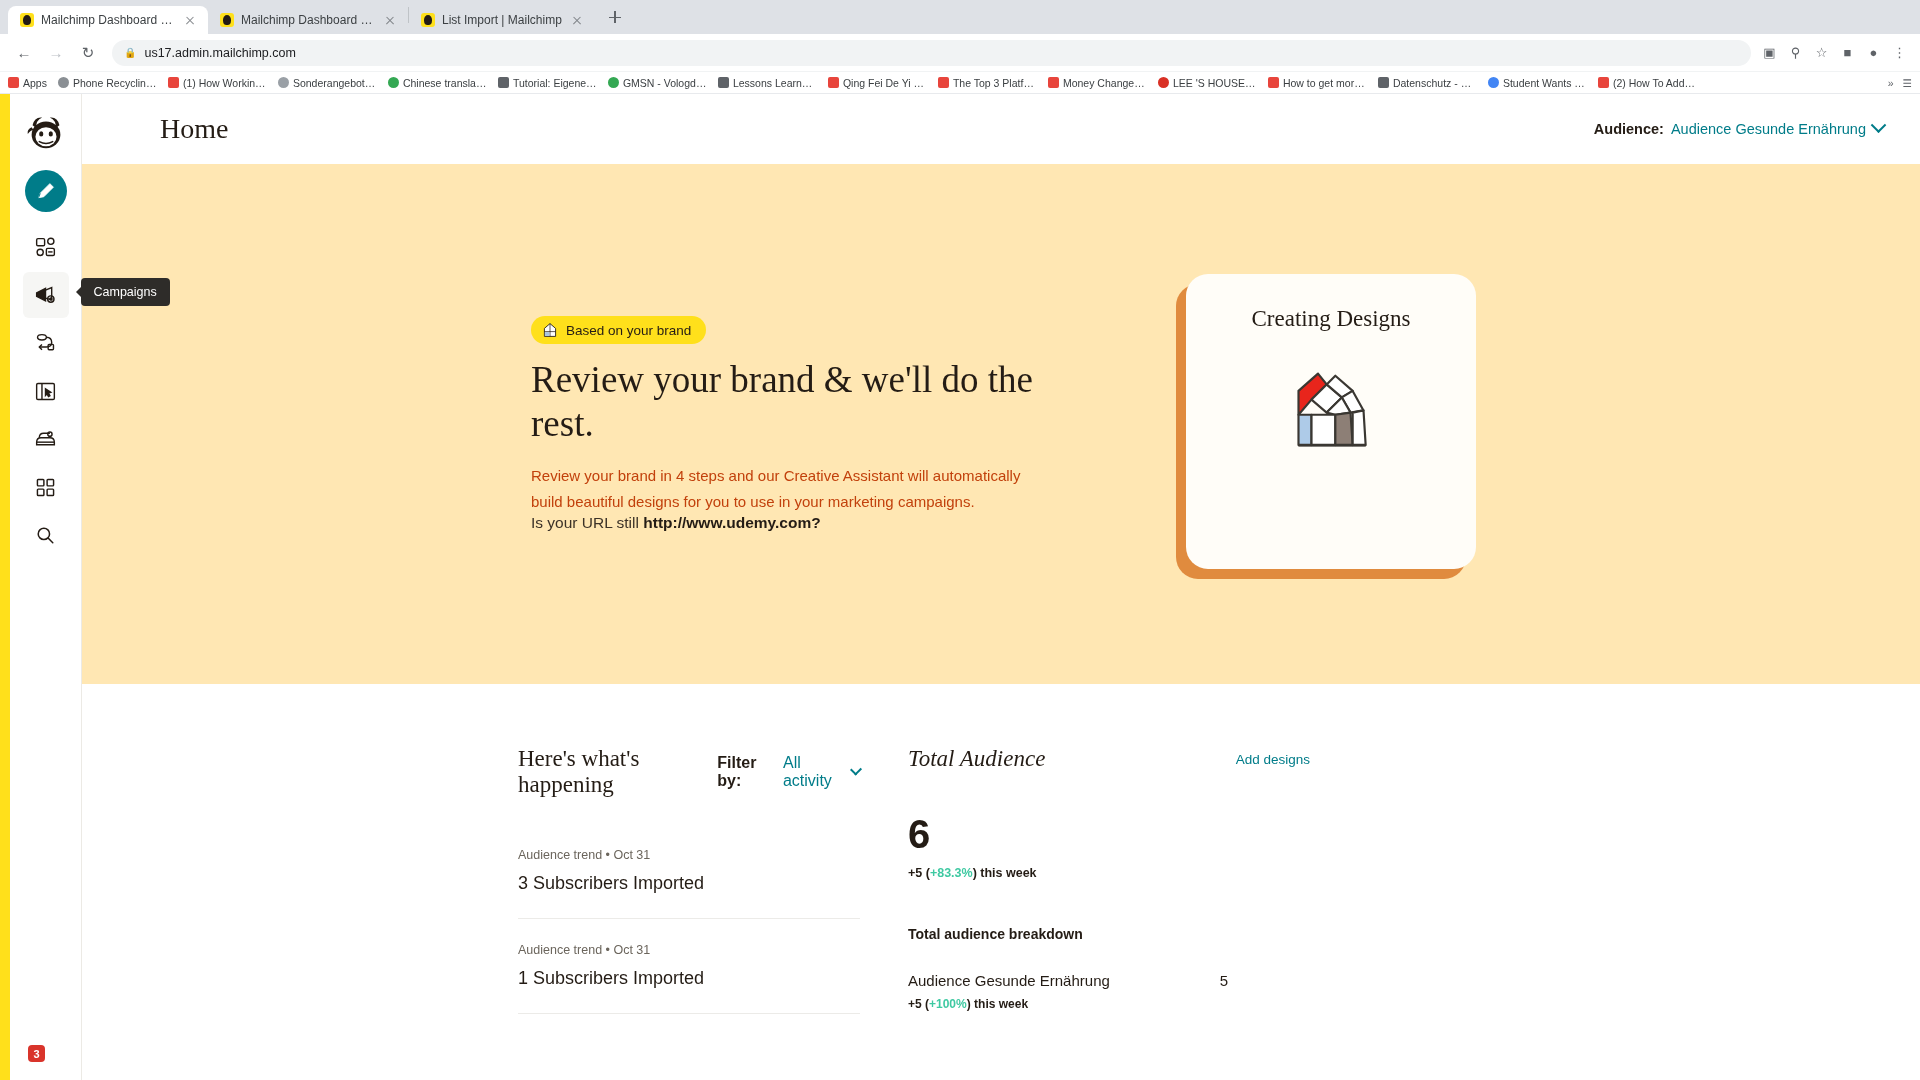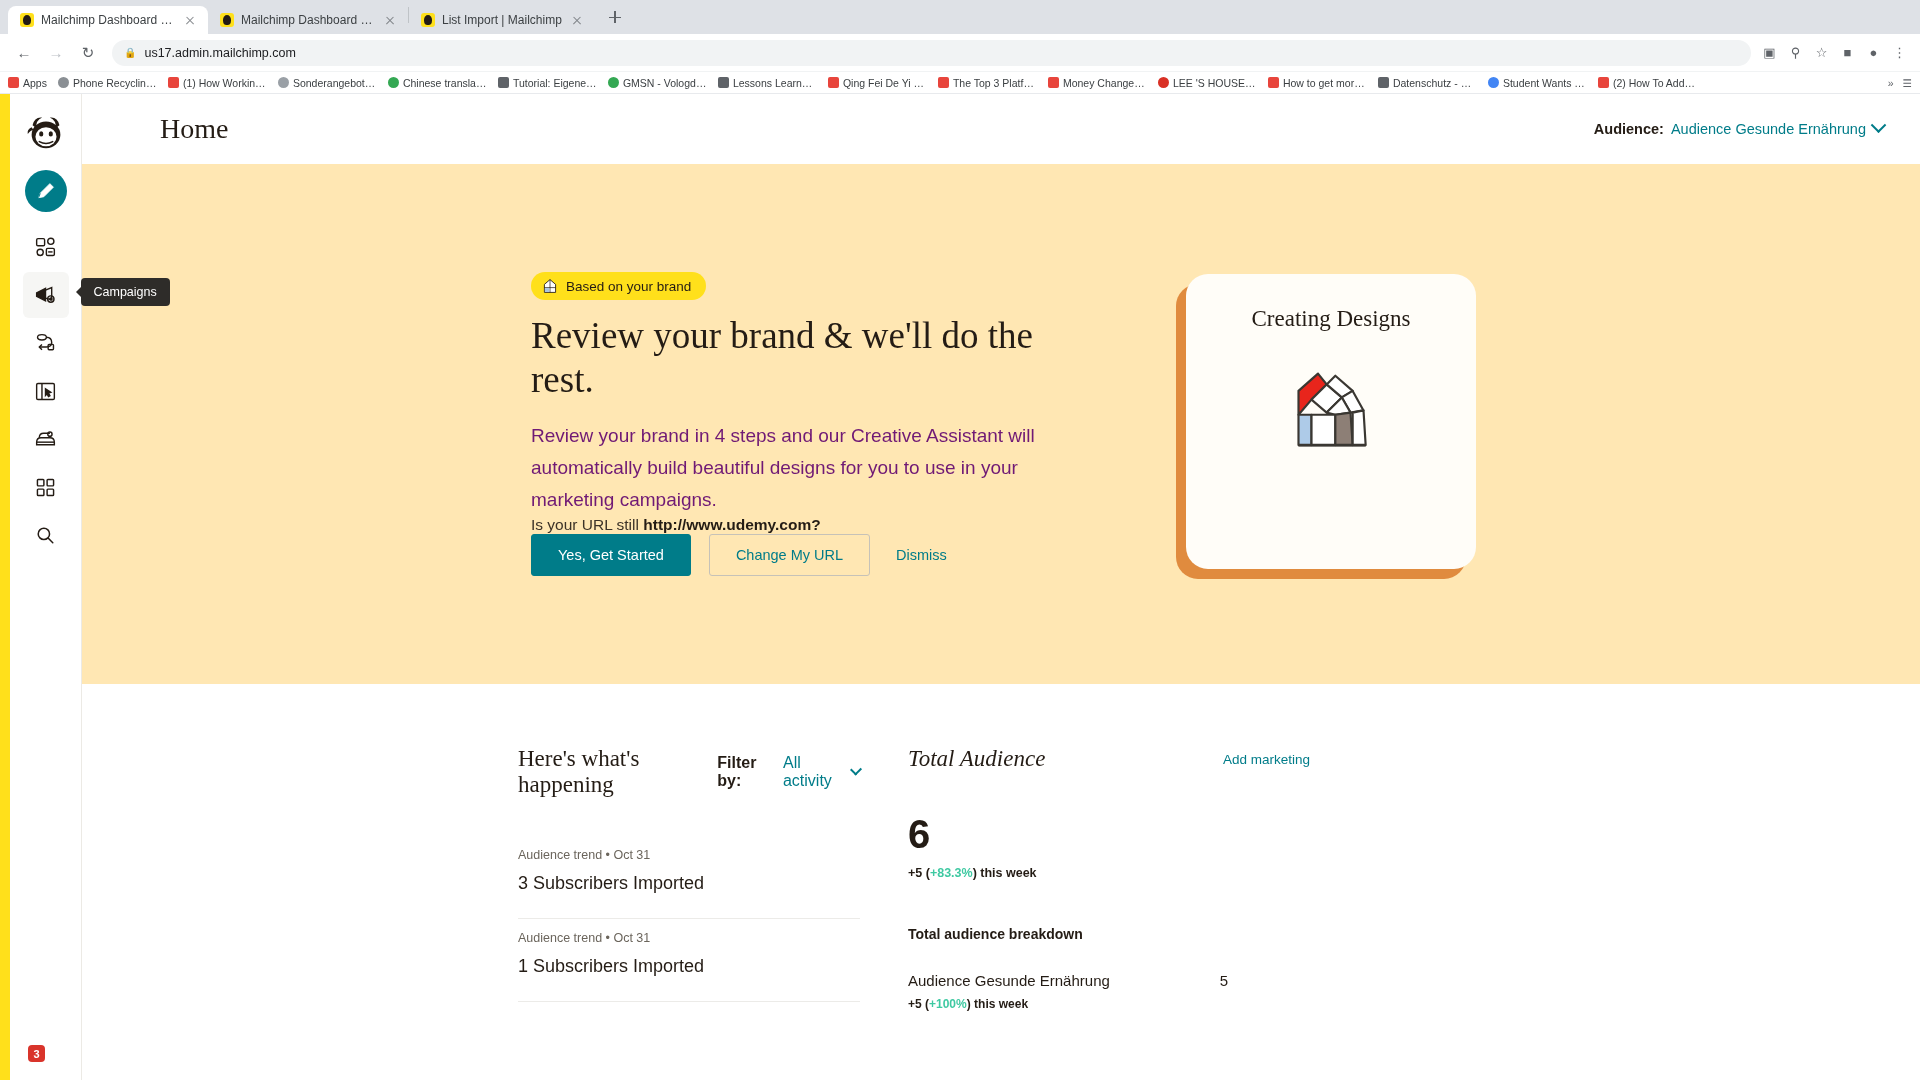--- a/index.html
+++ b/index.html
@@ -140,21 +140,21 @@
   .hero-left { width: 520px; }
   .badge-pill {
     display: inline-flex; align-items: center; gap: 8px;
     background: #ffe01b; border-radius: 18px; padding: 6px 15px 6px 11px;
     font-size: 13.5px; color: #241c15; margin-bottom: 14px; font-weight: 500;
   }
   .hero-h1 {
     font-family: "Liberation Serif", serif; font-size: 37px; font-weight: normal;
     color: #241c15; line-height: 1.18; margin-bottom: 18px;
   }
-  .hero-p { font-size: 19px; line-height: 1.68; color: #701a75; }
+  .hero-p { font-size: 15px; line-height: 1.68; color: #c2410c; }
   .hero-url { font-size: 15.5px; color: #3c3227; }
   .hero-url b { color: #241c15; }
   .hero-actions { display: flex; align-items: center; gap: 18px; }
   .btn {
     font-size: 14.5px; padding: 12px 26px; border-radius: 3px; cursor: pointer;
     font-weight: 500;
   }
   .btn-primary { background: #007c89; color: #fff; border: 1px solid #007c89; }
   .btn-secondary { background: transparent; color: #007c89; border: 1px solid #c6c2b8; }
   .btn-text { background: none; border: none; color: #007c89; font-size: 14.5px; padding: 12px 8px; }
@@ -174,21 +174,21 @@
   .lower {
     flex: 1; background: #fff; display: flex; padding: 62px 36px 0 78px; gap: 0;
     overflow: hidden;
   }
   .feed { width: 700px; padding-left: 358px; }
   .feed-head { display: flex; align-items: center; justify-content: space-between; margin-bottom: 50px; }
   .feed-title { font-family: "Liberation Serif", serif; font-size: 23px; color: #241c15; font-weight: normal; }
   .filter { font-size: 16px; color: #241c15; display: flex; align-items: center; gap: 6px; font-weight: bold; }
   .filter-val { color: #007c89; font-weight: normal; }
   .chev-sm { width: 9px; height: 9px; border-right: 2px solid #007c89; border-bottom: 2px solid #007c89; transform: rotate(45deg) translate(-2px,-2px); }
-  .feed-item { padding: 0 0 24px 0; border-bottom: 1px solid #ecebe8; margin-bottom: 12px; }
+  .feed-item { padding: 0 0 24px 0; border-bottom: 1px solid #ecebe8; margin-bottom: 24px; }
   .feed-meta { font-size: 12.5px; color: #6b655c; margin-bottom: 11px; }
   .feed-text { font-size: 18px; color: #241c15; }
 
   .audience-panel { width: 560px; padding-left: 48px; }
   .ap-head { display: flex; align-items: center; justify-content: space-between; margin-bottom: 42px; padding-right: 110px; }
   .ap-title { font-family: "Liberation Serif", serif; font-size: 23px; color: #241c15; font-weight: normal; font-style: italic; }
   .ap-link { font-size: 13.5px; color: #007c89; }
   .ap-big { font-size: 40px; font-weight: bold; color: #241c15; line-height: 1; margin-bottom: 12px; }
   .ap-delta { font-size: 12.5px; color: #241c15; font-weight: bold; margin-bottom: 46px; }
   .pos { color: #3fc9a2; text-align: right; }
@@ -425,25 +425,20 @@
               <line x1="3" y1="12" x2="17" y2="12" stroke="#241c15" stroke-width=".9"></line>
               <rect x="3.6" y="12.6" width="5.6" height="4.8" fill="#a8c5e0"></rect>
             </svg>
             <span>Based on your brand</span>
           </div>
           <h2 class="hero-h1">Review your brand &amp; we'll do the rest.</h2>
           <p class="hero-p">Review your brand in 4 steps and our Creative Assistant will automatically build beautiful designs for you to use in your marketing campaigns.</p>
           <p class="hero-url">
             <span>Is your URL still </span><b>http://www.udemy.com?</b>
           </p>
-          <div class="hero-actions">
-            <button class="btn btn-primary">Yes, Get Started</button>
-            <button class="btn btn-secondary">Change My URL</button>
-            <button class="btn-text">Dismiss</button>
-          </div>
         </div>
 
         <div class="hero-card-wrap">
           <div class="hero-card-shadow"></div>
           <div class="hero-card">
             <div class="hero-card-title">Creating Designs</div>
             <svg viewBox="0 0 120 110" width="130" height="120" style="margin-top:26px">
               <g stroke="#3a3732" stroke-width="2" fill="#ffffff" stroke-linejoin="round">
                 <path d="M30 52 L30 30 L48 14 L56 24 L42 38 Z" fill="#e8251c"></path>
                 <path d="M30 52 L42 52 L42 80 L30 80 Z" fill="#aecbe8"></path>
@@ -480,21 +475,21 @@
 
           <div class="feed-item">
             <div class="feed-meta">Audience trend  • Oct 31</div>
             <div class="feed-text">1 Subscribers Imported</div>
           </div>
         </div>
 
         <div class="audience-panel">
           <div class="ap-head">
             <h3 class="ap-title">Total Audience</h3>
-            <a class="ap-link">Add marketing</a>
+            <a class="ap-link">Add designs</a>
           </div>
           <div class="ap-big">6</div>
           <div class="ap-delta"><span>+5 (</span><span class="pos">+83.3%</span><span>) this week</span></div>
 
           <div class="ap-sub">Total audience breakdown</div>
 
           <div class="ap-row">
             <span class="ap-row-name">Audience Gesunde Ernährung</span>
             <span class="ap-row-val">5</span>
           </div>

